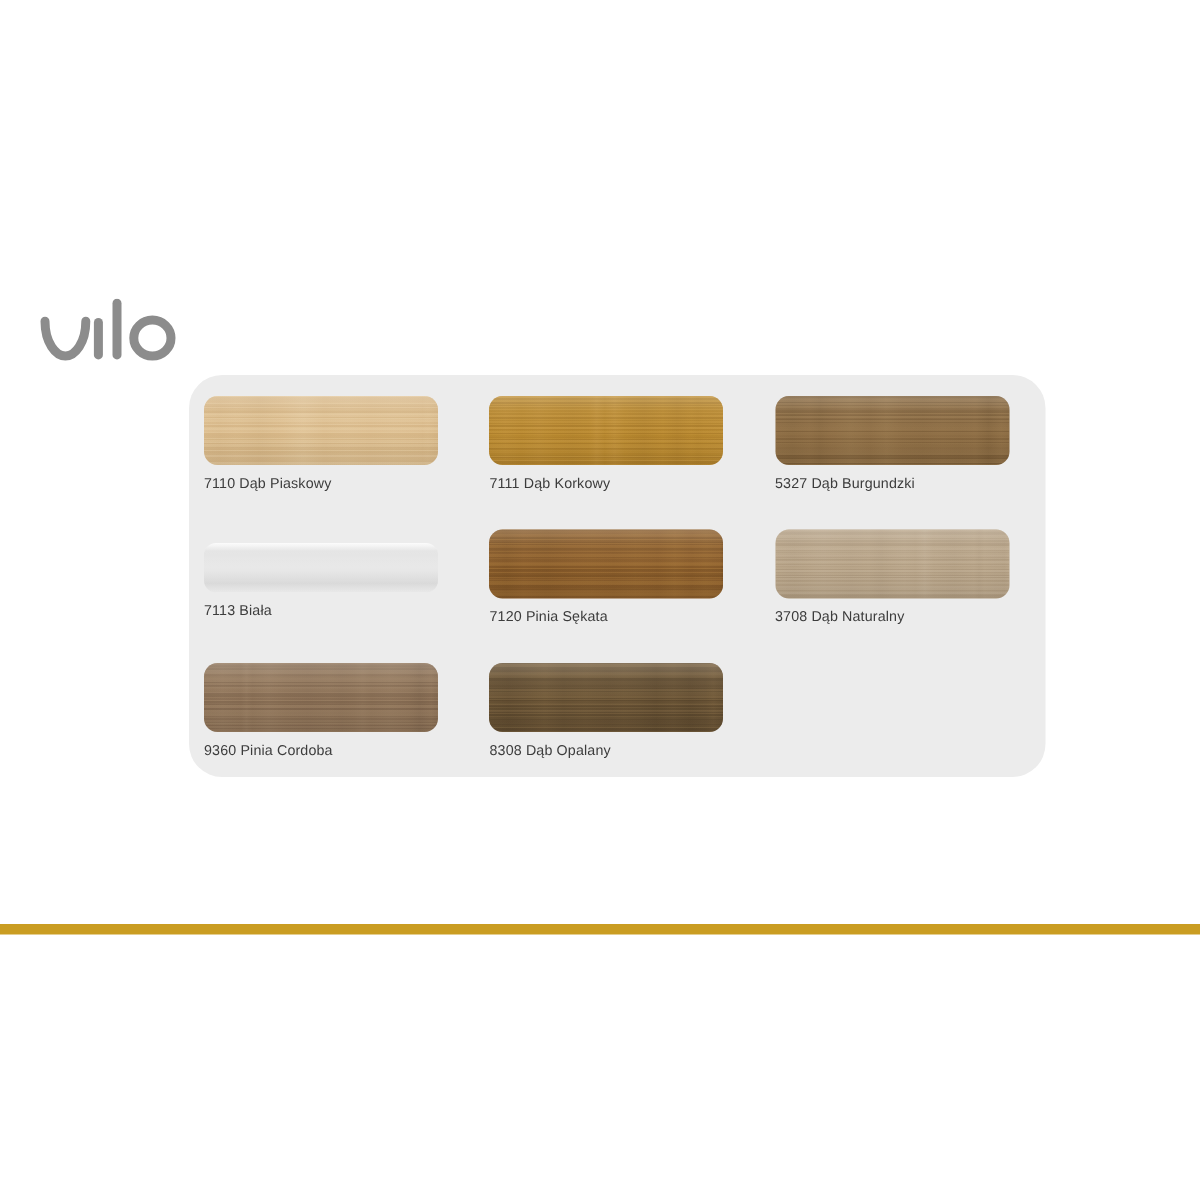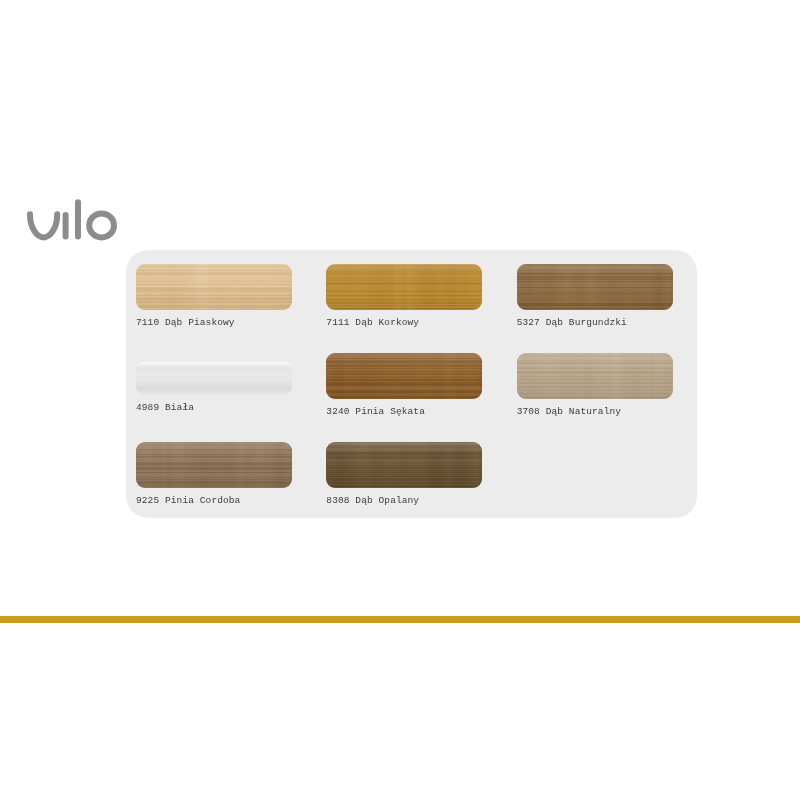--- a/index.html
+++ b/index.html
@@ -35,21 +35,20 @@
     background: #ececec;
     border-radius: 22px;
     box-sizing: border-box;
     padding: 14px 0 0 0;
   }
 
   .swatch-grid {
     position: relative;
     width: 100%;
     height: 100%;
-    font-family: Liberation Mono, monospace;
   }
 
   .swatch-row {
     display: flex;
     height: 89px;
   }
 
   .swatch-cell {
     width: 200px;
     position: relative;
@@ -145,47 +144,47 @@
           </div>
           <div class="swatch-label">5327 Dąb Burgundzki</div>
         </div>
       </div>
       <div class="swatch-row">
         <div class="swatch-cell col-1">
           <div class="swatch-chip short" style="background: rgb(235, 235, 235);">
             <div class="grain-fine" style="background-image: linear-gradient(rgb(251, 251, 251) 0%, rgba(220, 220, 220, 0.55) 16%, rgba(220, 220, 220, 0.2) 48%, rgba(220, 220, 220, 0.5) 82%, rgb(251, 251, 251) 100%);"></div>
             <div class="grain-gloss" style="background: linear-gradient(rgba(255, 255, 255, 0.2) 0%, rgba(255, 255, 255, 0.05) 22%, rgba(0, 0, 0, 0) 55%, rgba(0, 0, 0, 0.07) 100%);"></div>
           </div>
-          <div class="swatch-label">4989 Biała</div>
+          <div class="swatch-label">7113 Biała</div>
         </div>
         <div class="swatch-cell col-2">
           <div class="swatch-chip" style="background: rgb(141, 95, 45);">
             <div class="grain-band" style="background-image: linear-gradient(to right, rgba(93, 60, 23, 0) 0%, rgba(93, 60, 23, 0.133) 7.44%, rgba(93, 60, 23, 0) 14.88%, rgba(93, 60, 23, 0) 14.88%, rgba(93, 60, 23, 0.098) 24.77%, rgba(93, 60, 23, 0) 34.65%, rgba(176, 129, 63, 0) 34.65%, rgba(176, 129, 63, 0.067) 43.96%, rgba(176, 129, 63, 0) 53.27%, rgba(176, 129, 63, 0) 53.27%, rgba(176, 129, 63, 0.11) 62.78%, rgba(176, 129, 63, 0) 72.3%, rgba(176, 129, 63, 0) 72.3%, rgba(176, 129, 63, 0.196) 79.38%, rgba(176, 129, 63, 0) 86.46%, rgba(176, 129, 63, 0) 86.46%, rgba(176, 129, 63, 0.13) 92.63%, rgba(176, 129, 63, 0) 98.8%, rgba(93, 60, 23, 0) 98.8%, rgba(93, 60, 23, 0.24) 100%, rgba(93, 60, 23, 0) 100%);"></div>
             <div class="grain-fine" style="background-image: linear-gradient(rgba(176, 129, 63, 0.306) 0%, rgba(176, 129, 63, 0.306) 0.93%, rgba(93, 60, 23, 0.22) 0.93%, rgba(93, 60, 23, 0.22) 2.78%, rgba(93, 60, 23, 0.07) 2.78%, rgba(93, 60, 23, 0.07) 4.68%, rgba(93, 60, 23, 0.106) 4.68%, rgba(93, 60, 23, 0.106) 6.55%, rgba(176, 129, 63, 0.106) 6.55%, rgba(176, 129, 63, 0.106) 8.91%, rgba(176, 129, 63, 0.063) 8.91%, rgba(176, 129, 63, 0.063) 11.31%, rgba(93, 60, 23, 0.243) 11.31%, rgba(93, 60, 23, 0.243) 13.34%, rgba(176, 129, 63, 0.24) 13.34%, rgba(176, 129, 63, 0.24) 15.12%, rgba(93, 60, 23, 0.114) 15.12%, rgba(93, 60, 23, 0.114) 17.63%, rgba(93, 60, 23, 0.275) 17.63%, rgba(93, 60, 23, 0.275) 19.35%, rgba(176, 129, 63, 0.22) 19.35%, rgba(176, 129, 63, 0.22) 20.32%, rgba(93, 60, 23, 0.153) 20.32%, rgba(93, 60, 23, 0.153) 22.26%, rgba(176, 129, 63, 0.216) 22.26%, rgba(176, 129, 63, 0.216) 24.2%, rgba(176, 129, 63, 0.173) 24.2%, rgba(176, 129, 63, 0.173) 24.78%, rgba(176, 129, 63, 0.106) 24.78%, rgba(176, 129, 63, 0.106) 26.62%, rgba(93, 60, 23, 0.227) 26.62%, rgba(93, 60, 23, 0.227) 29.29%, rgba(93, 60, 23, 0.094) 29.29%, rgba(93, 60, 23, 0.094) 30.9%, rgba(176, 129, 63, 0.18) 30.9%, rgba(176, 129, 63, 0.18) 33.09%, rgba(93, 60, 23, 0.153) 33.09%, rgba(93, 60, 23, 0.153) 33.68%, rgba(93, 60, 23, 0.075) 33.68%, rgba(93, 60, 23, 0.075) 35.56%, rgba(176, 129, 63, 0.235) 35.56%, rgba(176, 129, 63, 0.235) 37.48%, rgba(176, 129, 63, 0.216) 37.48%, rgba(176, 129, 63, 0.216) 38.31%, rgba(176, 129, 63, 0.24) 38.31%, rgba(176, 129, 63, 0.24) 39.92%, rgba(93, 60, 23, 0.17) 39.92%, rgba(93, 60, 23, 0.17) 41.99%, rgba(176, 129, 63, 0.098) 41.99%, rgba(176, 129, 63, 0.098) 43.37%, rgba(93, 60, 23, 0.098) 43.37%, rgba(93, 60, 23, 0.098) 45.2%, rgba(93, 60, 23, 0.09) 45.2%, rgba(93, 60, 23, 0.09) 47.72%, rgba(176, 129, 63, 0.165) 47.72%, rgba(176, 129, 63, 0.165) 48.57%, rgba(176, 129, 63, 0.318) 48.57%, rgba(176, 129, 63, 0.318) 49.19%, rgba(176, 129, 63, 0.29) 49.19%, rgba(176, 129, 63, 0.29) 50.83%, rgba(176, 129, 63, 0.173) 50.83%, rgba(176, 129, 63, 0.173) 52.68%, rgba(93, 60, 23, 0.18) 52.68%, rgba(93, 60, 23, 0.18) 55.14%, rgba(176, 129, 63, 0.29) 55.14%, rgba(176, 129, 63, 0.29) 57.05%, rgba(93, 60, 23, 0.247) 57.05%, rgba(93, 60, 23, 0.247) 58.91%, rgba(93, 60, 23, 0.235) 58.91%, rgba(93, 60, 23, 0.235) 60.2%, rgba(93, 60, 23, 0.18) 60.2%, rgba(93, 60, 23, 0.18) 61.49%, rgba(176, 129, 63, 0.25) 61.49%, rgba(176, 129, 63, 0.25) 62.69%, rgba(93, 60, 23, 0.165) 62.69%, rgba(93, 60, 23, 0.165) 64.68%, rgba(93, 60, 23, 0.184) 64.68%, rgba(93, 60, 23, 0.184) 66.6%, rgba(93, 60, 23, 0.286) 66.6%, rgba(93, 60, 23, 0.286) 69.05%, rgba(176, 129, 63, 0.176) 69.05%, rgba(176, 129, 63, 0.176) 70.24%, rgba(93, 60, 23, 0.1) 70.24%, rgba(93, 60, 23, 0.1) 71.93%, rgba(176, 129, 63, 0.13) 71.93%, rgba(176, 129, 63, 0.13) 73.13%, rgba(176, 129, 63, 0.13) 73.13%, rgba(176, 129, 63, 0.13) 73.88%, rgba(93, 60, 23, 0.086) 73.88%, rgba(93, 60, 23, 0.086) 74.91%, rgba(176, 129, 63, 0.267) 74.91%, rgba(176, 129, 63, 0.267) 76.92%, rgba(176, 129, 63, 0.314) 76.92%, rgba(176, 129, 63, 0.314) 78.3%, rgba(176, 129, 63, 0.25) 78.3%, rgba(176, 129, 63, 0.25) 79.72%, rgba(176, 129, 63, 0.26) 79.72%, rgba(176, 129, 63, 0.26) 80.73%, rgba(93, 60, 23, 0.21) 80.73%, rgba(93, 60, 23, 0.21) 82.59%, rgba(93, 60, 23, 0.196) 82.59%, rgba(93, 60, 23, 0.196) 85.01%, rgba(93, 60, 23, 0.1) 85.01%, rgba(93, 60, 23, 0.1) 85.77%, rgba(93, 60, 23, 0.224) 85.77%, rgba(93, 60, 23, 0.224) 87.98%, rgba(176, 129, 63, 0.086) 87.98%, rgba(176, 129, 63, 0.086) 88.65%, rgba(176, 129, 63, 0.192) 88.65%, rgba(176, 129, 63, 0.192) 91.28%, rgba(176, 129, 63, 0.137) 91.28%, rgba(176, 129, 63, 0.137) 92.38%, rgba(176, 129, 63, 0.235) 92.38%, rgba(176, 129, 63, 0.235) 94.27%, rgba(93, 60, 23, 0.294) 94.27%, rgba(93, 60, 23, 0.294) 95.16%, rgba(176, 129, 63, 0.176) 95.16%, rgba(176, 129, 63, 0.176) 96.05%, rgba(93, 60, 23, 0.145) 96.05%, rgba(93, 60, 23, 0.145) 98.64%, rgba(176, 129, 63, 0.063) 98.64%, rgba(176, 129, 63, 0.063) 100%);"></div>
             <div class="grain-gloss" style="background: linear-gradient(rgba(255, 255, 255, 0.2) 0%, rgba(255, 255, 255, 0.05) 22%, rgba(0, 0, 0, 0) 55%, rgba(0, 0, 0, 0.07) 100%);"></div>
           </div>
-          <div class="swatch-label">3240 Pinia Sękata</div>
+          <div class="swatch-label">7120 Pinia Sękata</div>
         </div>
         <div class="swatch-cell col-3">
           <div class="swatch-chip" style="background: rgb(184, 164, 136);">
             <div class="grain-band" style="background-image: linear-gradient(to right, rgba(157, 137, 112, 0) 0%, rgba(157, 137, 112, 0.14) 7.66%, rgba(157, 137, 112, 0) 15.33%, rgba(205, 189, 166, 0) 15.33%, rgba(205, 189, 166, 0.075) 20.38%, rgba(205, 189, 166, 0) 25.43%, rgba(157, 137, 112, 0) 25.43%, rgba(157, 137, 112, 0.086) 32.59%, rgba(157, 137, 112, 0) 39.76%, rgba(157, 137, 112, 0) 39.76%, rgba(157, 137, 112, 0.157) 45.05%, rgba(157, 137, 112, 0) 50.34%, rgba(205, 189, 166, 0) 50.34%, rgba(205, 189, 166, 0.094) 55.15%, rgba(205, 189, 166, 0) 59.95%, rgba(205, 189, 166, 0) 59.95%, rgba(205, 189, 166, 0.23) 63.73%, rgba(205, 189, 166, 0) 67.51%, rgba(157, 137, 112, 0) 67.51%, rgba(157, 137, 112, 0.145) 76.19%, rgba(157, 137, 112, 0) 84.88%, rgba(157, 137, 112, 0) 84.88%, rgba(157, 137, 112, 0.153) 87.02%, rgba(157, 137, 112, 0) 89.16%, rgba(157, 137, 112, 0) 89.16%, rgba(157, 137, 112, 0.16) 97.89%, rgba(157, 137, 112, 0) 100%);"></div>
             <div class="grain-fine" style="background-image: linear-gradient(rgba(205, 189, 166, 0.318) 0%, rgba(205, 189, 166, 0.318) 0.99%, rgba(205, 189, 166, 0.1) 0.99%, rgba(205, 189, 166, 0.1) 2.15%, rgba(157, 137, 112, 0.067) 2.15%, rgba(157, 137, 112, 0.067) 4.2%, rgba(157, 137, 112, 0.28) 4.2%, rgba(157, 137, 112, 0.28) 6.77%, rgba(157, 137, 112, 0.157) 6.77%, rgba(157, 137, 112, 0.157) 7.73%, rgba(205, 189, 166, 0.153) 7.73%, rgba(205, 189, 166, 0.153) 9.53%, rgba(205, 189, 166, 0.145) 9.53%, rgba(205, 189, 166, 0.145) 12.1%, rgba(157, 137, 112, 0.157) 12.1%, rgba(157, 137, 112, 0.157) 13.23%, rgba(205, 189, 166, 0.286) 13.23%, rgba(205, 189, 166, 0.286) 14.04%, rgba(205, 189, 166, 0.16) 14.04%, rgba(205, 189, 166, 0.16) 15.43%, rgba(157, 137, 112, 0.21) 15.43%, rgba(157, 137, 112, 0.21) 17.64%, rgba(205, 189, 166, 0.267) 17.64%, rgba(205, 189, 166, 0.267) 18.39%, rgba(205, 189, 166, 0.1) 18.39%, rgba(205, 189, 166, 0.1) 19.63%, rgba(157, 137, 112, 0.243) 19.63%, rgba(157, 137, 112, 0.243) 20.93%, rgba(157, 137, 112, 0.27) 20.93%, rgba(157, 137, 112, 0.27) 23.21%, rgba(205, 189, 166, 0.192) 23.21%, rgba(205, 189, 166, 0.192) 24.48%, rgba(205, 189, 166, 0.192) 24.48%, rgba(205, 189, 166, 0.192) 27.15%, rgba(205, 189, 166, 0.31) 27.15%, rgba(205, 189, 166, 0.31) 29.26%, rgba(205, 189, 166, 0.13) 29.26%, rgba(205, 189, 166, 0.13) 30.15%, rgba(157, 137, 112, 0.153) 30.15%, rgba(157, 137, 112, 0.153) 31.06%, rgba(205, 189, 166, 0.098) 31.06%, rgba(205, 189, 166, 0.098) 32.52%, rgba(157, 137, 112, 0.133) 32.52%, rgba(157, 137, 112, 0.133) 34.56%, rgba(205, 189, 166, 0.106) 34.56%, rgba(205, 189, 166, 0.106) 36.91%, rgba(205, 189, 166, 0.18) 36.91%, rgba(205, 189, 166, 0.18) 37.47%, rgba(205, 189, 166, 0.25) 37.47%, rgba(205, 189, 166, 0.25) 38.29%, rgba(205, 189, 166, 0.3) 38.29%, rgba(205, 189, 166, 0.3) 38.83%, rgba(205, 189, 166, 0.11) 38.83%, rgba(205, 189, 166, 0.11) 39.38%, rgba(205, 189, 166, 0.247) 39.38%, rgba(205, 189, 166, 0.247) 40.06%, rgba(157, 137, 112, 0.204) 40.06%, rgba(157, 137, 112, 0.204) 41.23%, rgba(205, 189, 166, 0.15) 41.23%, rgba(205, 189, 166, 0.15) 42.19%, rgba(157, 137, 112, 0.306) 42.19%, rgba(157, 137, 112, 0.306) 44.11%, rgba(157, 137, 112, 0.13) 44.11%, rgba(157, 137, 112, 0.13) 45.7%, rgba(205, 189, 166, 0.27) 45.7%, rgba(205, 189, 166, 0.27) 48.36%, rgba(205, 189, 166, 0.063) 48.36%, rgba(205, 189, 166, 0.063) 50.11%, rgba(157, 137, 112, 0.227) 50.11%, rgba(157, 137, 112, 0.227) 52.04%, rgba(205, 189, 166, 0.204) 52.04%, rgba(205, 189, 166, 0.204) 53.37%, rgba(157, 137, 112, 0.075) 53.37%, rgba(157, 137, 112, 0.075) 54.33%, rgba(205, 189, 166, 0.063) 54.33%, rgba(205, 189, 166, 0.063) 56.08%, rgba(205, 189, 166, 0.12) 56.08%, rgba(205, 189, 166, 0.12) 57.34%, rgba(157, 137, 112, 0.306) 57.34%, rgba(157, 137, 112, 0.306) 58.52%, rgba(205, 189, 166, 0.298) 58.52%, rgba(205, 189, 166, 0.298) 61.15%, rgba(157, 137, 112, 0.094) 61.15%, rgba(157, 137, 112, 0.094) 61.91%, rgba(157, 137, 112, 0.16) 61.91%, rgba(157, 137, 112, 0.16) 63.58%, rgba(205, 189, 166, 0.09) 63.58%, rgba(205, 189, 166, 0.09) 66.25%, rgba(157, 137, 112, 0.306) 66.25%, rgba(157, 137, 112, 0.306) 68.02%, rgba(205, 189, 166, 0.275) 68.02%, rgba(205, 189, 166, 0.275) 68.95%, rgba(157, 137, 112, 0.28) 68.95%, rgba(157, 137, 112, 0.28) 69.95%, rgba(205, 189, 166, 0.25) 69.95%, rgba(205, 189, 166, 0.25) 72.65%, rgba(157, 137, 112, 0.18) 72.65%, rgba(157, 137, 112, 0.18) 74.95%, rgba(157, 137, 112, 0.082) 74.95%, rgba(157, 137, 112, 0.082) 75.6%, rgba(205, 189, 166, 0.275) 75.6%, rgba(205, 189, 166, 0.275) 77.14%, rgba(205, 189, 166, 0.2) 77.14%, rgba(205, 189, 166, 0.2) 79.68%, rgba(157, 137, 112, 0.075) 79.68%, rgba(157, 137, 112, 0.075) 82.23%, rgba(205, 189, 166, 0.26) 82.23%, rgba(205, 189, 166, 0.26) 84.13%, rgba(205, 189, 166, 0.176) 84.13%, rgba(205, 189, 166, 0.176) 85.74%, rgba(205, 189, 166, 0.192) 85.74%, rgba(205, 189, 166, 0.192) 87.72%, rgba(157, 137, 112, 0.173) 87.72%, rgba(157, 137, 112, 0.173) 89.83%, rgba(205, 189, 166, 0.067) 89.83%, rgba(205, 189, 166, 0.067) 91.3%, rgba(205, 189, 166, 0.29) 91.3%, rgba(205, 189, 166, 0.29) 93.48%, rgba(157, 137, 112, 0.11) 93.48%, rgba(157, 137, 112, 0.11) 94.66%, rgba(157, 137, 112, 0.275) 94.66%, rgba(157, 137, 112, 0.275) 96.63%, rgba(157, 137, 112, 0.216) 96.63%, rgba(157, 137, 112, 0.216) 98.9%, rgba(205, 189, 166, 0.23) 98.9%, rgba(205, 189, 166, 0.23) 99.58%, rgba(157, 137, 112, 0.1) 99.58%, rgba(157, 137, 112, 0.1) 100%);"></div>
             <div class="grain-gloss" style="background: linear-gradient(rgba(255, 255, 255, 0.2) 0%, rgba(255, 255, 255, 0.05) 22%, rgba(0, 0, 0, 0) 55%, rgba(0, 0, 0, 0.07) 100%);"></div>
           </div>
           <div class="swatch-label">3708 Dąb Naturalny</div>
         </div>
       </div>
       <div class="swatch-row">
         <div class="swatch-cell col-1">
           <div class="swatch-chip" style="background: rgb(141, 114, 87);">
             <div class="grain-band" style="background-image: linear-gradient(to right, rgba(167, 141, 112, 0) 0%, rgba(167, 141, 112, 0.153) 7.89%, rgba(167, 141, 112, 0) 15.77%, rgba(167, 141, 112, 0) 15.77%, rgba(167, 141, 112, 0.224) 18.15%, rgba(167, 141, 112, 0) 20.53%, rgba(167, 141, 112, 0) 20.53%, rgba(167, 141, 112, 0.204) 27.74%, rgba(167, 141, 112, 0) 34.95%, rgba(107, 84, 64, 0) 34.95%, rgba(107, 84, 64, 0.098) 44.27%, rgba(107, 84, 64, 0) 53.59%, rgba(107, 84, 64, 0) 53.59%, rgba(107, 84, 64, 0.086) 58.85%, rgba(107, 84, 64, 0) 64.12%, rgba(167, 141, 112, 0) 64.12%, rgba(167, 141, 112, 0.165) 67.82%, rgba(167, 141, 112, 0) 71.53%, rgba(167, 141, 112, 0) 71.53%, rgba(167, 141, 112, 0.16) 79.28%, rgba(167, 141, 112, 0) 87.02%, rgba(107, 84, 64, 0) 87.02%, rgba(107, 84, 64, 0.247) 92.09%, rgba(107, 84, 64, 0) 97.15%, rgba(107, 84, 64, 0) 97.15%, rgba(107, 84, 64, 0.2) 99.54%, rgba(107, 84, 64, 0) 100%);"></div>
             <div class="grain-fine" style="background-image: linear-gradient(rgba(167, 141, 112, 0.067) 0%, rgba(167, 141, 112, 0.067) 1.05%, rgba(107, 84, 64, 0.075) 1.05%, rgba(107, 84, 64, 0.075) 2.99%, rgba(167, 141, 112, 0.09) 2.99%, rgba(167, 141, 112, 0.09) 3.62%, rgba(107, 84, 64, 0.235) 3.62%, rgba(107, 84, 64, 0.235) 5.34%, rgba(107, 84, 64, 0.07) 5.34%, rgba(107, 84, 64, 0.07) 7.95%, rgba(107, 84, 64, 0.204) 7.95%, rgba(107, 84, 64, 0.204) 9.67%, rgba(167, 141, 112, 0.227) 9.67%, rgba(167, 141, 112, 0.227) 10.73%, rgba(167, 141, 112, 0.208) 10.73%, rgba(167, 141, 112, 0.208) 13.38%, rgba(167, 141, 112, 0.286) 13.38%, rgba(167, 141, 112, 0.286) 16%, rgba(107, 84, 64, 0.298) 16%, rgba(107, 84, 64, 0.298) 16.65%, rgba(107, 84, 64, 0.094) 16.65%, rgba(107, 84, 64, 0.094) 18.31%, rgba(167, 141, 112, 0.082) 18.31%, rgba(167, 141, 112, 0.082) 20.5%, rgba(167, 141, 112, 0.18) 20.5%, rgba(167, 141, 112, 0.18) 21.92%, rgba(167, 141, 112, 0.31) 21.92%, rgba(167, 141, 112, 0.31) 22.45%, rgba(167, 141, 112, 0.318) 22.45%, rgba(167, 141, 112, 0.318) 24.65%, rgba(167, 141, 112, 0.275) 24.65%, rgba(167, 141, 112, 0.275) 26.85%, rgba(107, 84, 64, 0.26) 26.85%, rgba(107, 84, 64, 0.26) 28.56%, rgba(167, 141, 112, 0.19) 28.56%, rgba(167, 141, 112, 0.19) 31.16%, rgba(107, 84, 64, 0.267) 31.16%, rgba(107, 84, 64, 0.267) 32.81%, rgba(107, 84, 64, 0.16) 32.81%, rgba(107, 84, 64, 0.16) 34.61%, rgba(167, 141, 112, 0.318) 34.61%, rgba(167, 141, 112, 0.318) 36.45%, rgba(167, 141, 112, 0.204) 36.45%, rgba(167, 141, 112, 0.204) 38.34%, rgba(167, 141, 112, 0.106) 38.34%, rgba(167, 141, 112, 0.106) 39.89%, rgba(167, 141, 112, 0.075) 39.89%, rgba(167, 141, 112, 0.075) 41.8%, rgba(167, 141, 112, 0.318) 41.8%, rgba(167, 141, 112, 0.318) 43.98%, rgba(107, 84, 64, 0.25) 43.98%, rgba(107, 84, 64, 0.25) 46.37%, rgba(107, 84, 64, 0.26) 46.37%, rgba(107, 84, 64, 0.26) 48.62%, rgba(107, 84, 64, 0.216) 48.62%, rgba(107, 84, 64, 0.216) 49.88%, rgba(167, 141, 112, 0.11) 49.88%, rgba(167, 141, 112, 0.11) 50.67%, rgba(107, 84, 64, 0.173) 50.67%, rgba(107, 84, 64, 0.173) 52.98%, rgba(167, 141, 112, 0.286) 52.98%, rgba(167, 141, 112, 0.286) 55.38%, rgba(107, 84, 64, 0.318) 55.38%, rgba(107, 84, 64, 0.318) 56.17%, rgba(107, 84, 64, 0.294) 56.17%, rgba(107, 84, 64, 0.294) 57.65%, rgba(107, 84, 64, 0.13) 57.65%, rgba(107, 84, 64, 0.13) 58.81%, rgba(107, 84, 64, 0.286) 58.81%, rgba(107, 84, 64, 0.286) 60.85%, rgba(167, 141, 112, 0.294) 60.85%, rgba(167, 141, 112, 0.294) 62.01%, rgba(167, 141, 112, 0.255) 62.01%, rgba(167, 141, 112, 0.255) 63.97%, rgba(167, 141, 112, 0.24) 63.97%, rgba(167, 141, 112, 0.24) 65.6%, rgba(107, 84, 64, 0.314) 65.6%, rgba(107, 84, 64, 0.314) 67.65%, rgba(107, 84, 64, 0.067) 67.65%, rgba(107, 84, 64, 0.067) 68.37%, rgba(167, 141, 112, 0.275) 68.37%, rgba(167, 141, 112, 0.275) 70.87%, rgba(167, 141, 112, 0.224) 70.87%, rgba(167, 141, 112, 0.224) 73.54%, rgba(107, 84, 64, 0.25) 73.54%, rgba(107, 84, 64, 0.25) 74.44%, rgba(167, 141, 112, 0.286) 74.44%, rgba(167, 141, 112, 0.286) 76.83%, rgba(107, 84, 64, 0.114) 76.83%, rgba(107, 84, 64, 0.114) 77.69%, rgba(167, 141, 112, 0.094) 77.69%, rgba(167, 141, 112, 0.094) 78.98%, rgba(167, 141, 112, 0.13) 78.98%, rgba(167, 141, 112, 0.13) 80.2%, rgba(107, 84, 64, 0.176) 80.2%, rgba(107, 84, 64, 0.176) 82.7%, rgba(167, 141, 112, 0.133) 82.7%, rgba(167, 141, 112, 0.133) 85.02%, rgba(107, 84, 64, 0.17) 85.02%, rgba(107, 84, 64, 0.17) 85.7%, rgba(107, 84, 64, 0.14) 85.7%, rgba(107, 84, 64, 0.14) 86.66%, rgba(167, 141, 112, 0.314) 86.66%, rgba(167, 141, 112, 0.314) 87.69%, rgba(107, 84, 64, 0.275) 87.69%, rgba(107, 84, 64, 0.275) 88.29%, rgba(167, 141, 112, 0.063) 88.29%, rgba(167, 141, 112, 0.063) 89.2%, rgba(107, 84, 64, 0.28) 89.2%, rgba(107, 84, 64, 0.28) 91.44%, rgba(167, 141, 112, 0.137) 91.44%, rgba(167, 141, 112, 0.137) 93.63%, rgba(107, 84, 64, 0.23) 93.63%, rgba(107, 84, 64, 0.23) 95.3%, rgba(167, 141, 112, 0.067) 95.3%, rgba(167, 141, 112, 0.067) 96.33%, rgba(167, 141, 112, 0.082) 96.33%, rgba(167, 141, 112, 0.082) 98.87%, rgba(167, 141, 112, 0.3) 98.87%, rgba(167, 141, 112, 0.3) 99.86%, rgba(107, 84, 64, 0.282) 99.86%, rgba(107, 84, 64, 0.282) 100%);"></div>
             <div class="grain-gloss" style="background: linear-gradient(rgba(255, 255, 255, 0.2) 0%, rgba(255, 255, 255, 0.05) 22%, rgba(0, 0, 0, 0) 55%, rgba(0, 0, 0, 0.07) 100%);"></div>
           </div>
-          <div class="swatch-label">9225 Pinia Cordoba</div>
+          <div class="swatch-label">9360 Pinia Cordoba</div>
         </div>
         <div class="swatch-cell col-2">
           <div class="swatch-chip" style="background: rgb(106, 84, 54);">
             <div class="grain-band" style="background-image: linear-gradient(to right, rgba(69, 53, 32, 0) 0%, rgba(69, 53, 32, 0.16) 8.11%, rgba(69, 53, 32, 0) 16.21%, rgba(139, 112, 73, 0) 16.21%, rgba(139, 112, 73, 0.22) 23.92%, rgba(139, 112, 73, 0) 31.63%, rgba(139, 112, 73, 0) 31.63%, rgba(139, 112, 73, 0.133) 41.37%, rgba(139, 112, 73, 0) 51.11%, rgba(139, 112, 73, 0) 51.11%, rgba(139, 112, 73, 0.106) 57.6%, rgba(139, 112, 73, 0) 64.09%, rgba(69, 53, 32, 0) 64.09%, rgba(69, 53, 32, 0.173) 71.42%, rgba(69, 53, 32, 0) 78.74%, rgba(69, 53, 32, 0) 78.74%, rgba(69, 53, 32, 0.184) 85.85%, rgba(69, 53, 32, 0) 92.97%, rgba(139, 112, 73, 0) 92.97%, rgba(139, 112, 73, 0.19) 95.82%, rgba(139, 112, 73, 0) 98.68%, rgba(69, 53, 32, 0) 98.68%, rgba(69, 53, 32, 0.07) 100%, rgba(69, 53, 32, 0) 100%);"></div>
             <div class="grain-fine" style="background-image: linear-gradient(rgba(69, 53, 32, 0.08) 0%, rgba(69, 53, 32, 0.08) 1.11%, rgba(139, 112, 73, 0.314) 1.11%, rgba(139, 112, 73, 0.314) 2.57%, rgba(139, 112, 73, 0.275) 2.57%, rgba(139, 112, 73, 0.275) 4.78%, rgba(139, 112, 73, 0.294) 4.78%, rgba(139, 112, 73, 0.294) 6.21%, rgba(69, 53, 32, 0.106) 6.21%, rgba(69, 53, 32, 0.106) 8.57%, rgba(69, 53, 32, 0.098) 8.57%, rgba(69, 53, 32, 0.098) 10.48%, rgba(69, 53, 32, 0.133) 10.48%, rgba(69, 53, 32, 0.133) 12.35%, rgba(139, 112, 73, 0.17) 12.35%, rgba(139, 112, 73, 0.17) 14.43%, rgba(139, 112, 73, 0.267) 14.43%, rgba(139, 112, 73, 0.267) 15.33%, rgba(139, 112, 73, 0.306) 15.33%, rgba(139, 112, 73, 0.306) 17.98%, rgba(139, 112, 73, 0.173) 17.98%, rgba(139, 112, 73, 0.173) 20%, rgba(139, 112, 73, 0.15) 20%, rgba(139, 112, 73, 0.15) 22.17%, rgba(69, 53, 32, 0.294) 22.17%, rgba(69, 53, 32, 0.294) 24.19%, rgba(69, 53, 32, 0.28) 24.19%, rgba(69, 53, 32, 0.28) 26.67%, rgba(69, 53, 32, 0.098) 26.67%, rgba(69, 53, 32, 0.098) 29.03%, rgba(69, 53, 32, 0.1) 29.03%, rgba(69, 53, 32, 0.1) 31.52%, rgba(69, 53, 32, 0.086) 31.52%, rgba(69, 53, 32, 0.086) 32.25%, rgba(69, 53, 32, 0.23) 32.25%, rgba(69, 53, 32, 0.23) 34.32%, rgba(139, 112, 73, 0.29) 34.32%, rgba(139, 112, 73, 0.29) 35.39%, rgba(69, 53, 32, 0.11) 35.39%, rgba(69, 53, 32, 0.11) 36.04%, rgba(69, 53, 32, 0.282) 36.04%, rgba(69, 53, 32, 0.282) 37.03%, rgba(139, 112, 73, 0.173) 37.03%, rgba(139, 112, 73, 0.173) 37.93%, rgba(139, 112, 73, 0.22) 37.93%, rgba(139, 112, 73, 0.22) 38.8%, rgba(139, 112, 73, 0.098) 38.8%, rgba(139, 112, 73, 0.098) 39.39%, rgba(139, 112, 73, 0.27) 39.39%, rgba(139, 112, 73, 0.27) 40.67%, rgba(69, 53, 32, 0.153) 40.67%, rgba(69, 53, 32, 0.153) 41.31%, rgba(139, 112, 73, 0.165) 41.31%, rgba(139, 112, 73, 0.165) 43.83%, rgba(139, 112, 73, 0.133) 43.83%, rgba(139, 112, 73, 0.133) 45.94%, rgba(139, 112, 73, 0.075) 45.94%, rgba(139, 112, 73, 0.075) 48.34%, rgba(139, 112, 73, 0.286) 48.34%, rgba(139, 112, 73, 0.286) 50.29%, rgba(69, 53, 32, 0.192) 50.29%, rgba(69, 53, 32, 0.192) 52.66%, rgba(139, 112, 73, 0.224) 52.66%, rgba(139, 112, 73, 0.224) 53.95%, rgba(69, 53, 32, 0.318) 53.95%, rgba(69, 53, 32, 0.318) 54.61%, rgba(69, 53, 32, 0.165) 54.61%, rgba(69, 53, 32, 0.165) 55.65%, rgba(69, 53, 32, 0.1) 55.65%, rgba(69, 53, 32, 0.1) 57.77%, rgba(139, 112, 73, 0.063) 57.77%, rgba(139, 112, 73, 0.063) 59.53%, rgba(139, 112, 73, 0.318) 59.53%, rgba(139, 112, 73, 0.318) 60.3%, rgba(139, 112, 73, 0.18) 60.3%, rgba(139, 112, 73, 0.18) 61.21%, rgba(69, 53, 32, 0.19) 61.21%, rgba(69, 53, 32, 0.19) 62.18%, rgba(69, 53, 32, 0.173) 62.18%, rgba(69, 53, 32, 0.173) 62.84%, rgba(69, 53, 32, 0.298) 62.84%, rgba(69, 53, 32, 0.298) 63.63%, rgba(139, 112, 73, 0.09) 63.63%, rgba(139, 112, 73, 0.09) 65.88%, rgba(69, 53, 32, 0.22) 65.88%, rgba(69, 53, 32, 0.22) 67.2%, rgba(69, 53, 32, 0.204) 67.2%, rgba(69, 53, 32, 0.204) 67.98%, rgba(139, 112, 73, 0.29) 67.98%, rgba(139, 112, 73, 0.29) 68.88%, rgba(139, 112, 73, 0.19) 68.88%, rgba(139, 112, 73, 0.19) 70.6%, rgba(69, 53, 32, 0.21) 70.6%, rgba(69, 53, 32, 0.21) 72.07%, rgba(139, 112, 73, 0.23) 72.07%, rgba(139, 112, 73, 0.23) 74.39%, rgba(69, 53, 32, 0.282) 74.39%, rgba(69, 53, 32, 0.282) 76.96%, rgba(139, 112, 73, 0.176) 76.96%, rgba(139, 112, 73, 0.176) 78.36%, rgba(69, 53, 32, 0.09) 78.36%, rgba(69, 53, 32, 0.09) 80.66%, rgba(69, 53, 32, 0.137) 80.66%, rgba(69, 53, 32, 0.137) 81.23%, rgba(69, 53, 32, 0.28) 81.23%, rgba(69, 53, 32, 0.28) 82.41%, rgba(69, 53, 32, 0.153) 82.41%, rgba(69, 53, 32, 0.153) 83.32%, rgba(69, 53, 32, 0.145) 83.32%, rgba(69, 53, 32, 0.145) 85.13%, rgba(139, 112, 73, 0.11) 85.13%, rgba(139, 112, 73, 0.11) 85.87%, rgba(69, 53, 32, 0.12) 85.87%, rgba(69, 53, 32, 0.12) 86.47%, rgba(69, 53, 32, 0.08) 86.47%, rgba(69, 53, 32, 0.08) 88.33%, rgba(69, 53, 32, 0.26) 88.33%, rgba(69, 53, 32, 0.26) 90.26%, rgba(69, 53, 32, 0.098) 90.26%, rgba(69, 53, 32, 0.098) 92.13%, rgba(139, 112, 73, 0.314) 92.13%, rgba(139, 112, 73, 0.314) 94.06%, rgba(69, 53, 32, 0.27) 94.06%, rgba(69, 53, 32, 0.27) 96.48%, rgba(69, 53, 32, 0.216) 96.48%, rgba(69, 53, 32, 0.216) 98.36%, rgba(139, 112, 73, 0.267) 98.36%, rgba(139, 112, 73, 0.267) 100%);"></div>
             <div class="grain-gloss" style="background: linear-gradient(rgba(255, 255, 255, 0.2) 0%, rgba(255, 255, 255, 0.05) 22%, rgba(0, 0, 0, 0) 55%, rgba(0, 0, 0, 0.07) 100%);"></div>
           </div>
           <div class="swatch-label">8308 Dąb Opalany</div>
         </div>
         <div class="swatch-cell col-3 empty"></div>

